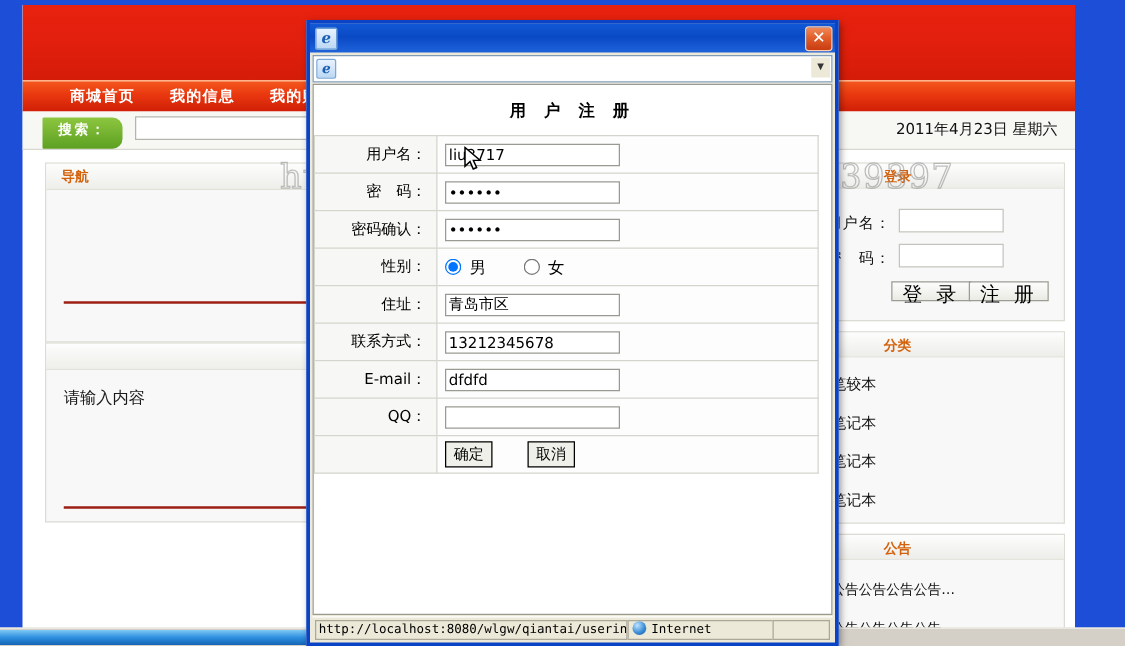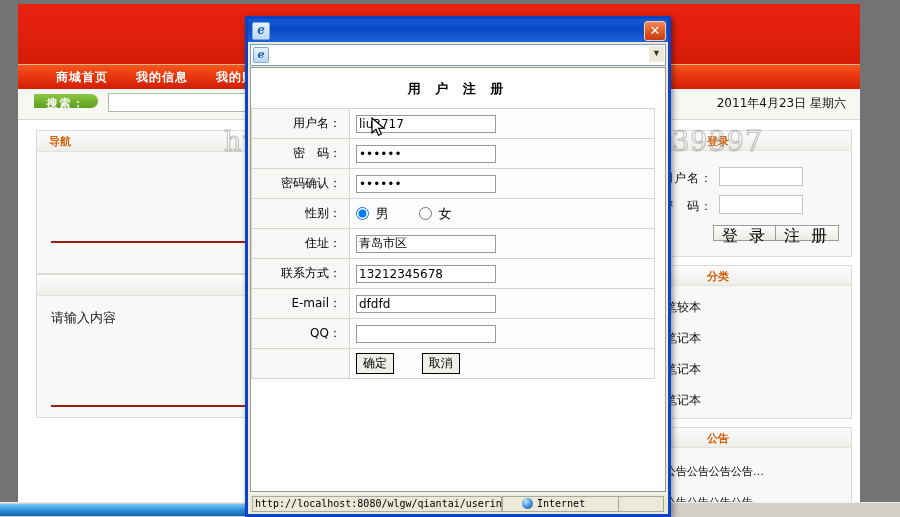--- a/index.html
+++ b/index.html
@@ -6,21 +6,21 @@
   body{
     width:900px;height:517px;overflow:hidden;
     background:#d4d0c8;
     font-family:"Liberation Sans","DejaVu Sans",sans-serif;
     position:relative;
   }
 
   
   #page{
     position:absolute;left:0;top:0;width:900px;height:517px;
-    background:#737373;
+    background:#1d4ed8;
   }
   #page-body{
     position:absolute;left:18px;top:4px;width:842px;height:505px;
     background:#ffffff;overflow:hidden;
   }
   #banner{
     position:absolute;left:0;top:0;width:842px;height:60px;
     background:linear-gradient(180deg,#e8220f 0%,#e01f0c 55%,#d41c08 100%);
   }
   #navbar{
@@ -31,21 +31,21 @@
   .nav-item{
     position:absolute;top:4px;color:#ffffff;font-size:12px;font-weight:bold;
     font-family:"DejaVu Sans","Liberation Sans",sans-serif;
     letter-spacing:1px;cursor:pointer;white-space:nowrap;
   }
   #searchbar{
     position:absolute;left:0;top:85px;width:842px;height:30px;
     background:#f7f7f4;border-bottom:1px solid #d8d8d0;
   }
   #search-tag{
-    position:absolute;left:16px;top:5px;height:14px;width:64px;
+    position:absolute;left:16px;top:5px;height:25px;width:64px;
     background:linear-gradient(180deg,#8dc63f 0%,#5da022 100%);
     color:#fff;font-size:11px;font-weight:bold;line-height:19px;
     text-align:center;letter-spacing:2px;
     font-family:"DejaVu Sans","Liberation Sans",sans-serif;
     border-radius:1px 8px 8px 1px;
   }
   #search-input{
     position:absolute;left:90px;top:4px;width:320px;height:17px;
     border:1px solid #b5b5ad;background:#fff;outline:none;
     font-size:11px;padding:0 3px;
@@ -230,21 +230,20 @@
     border:1px solid #aca899;background:#ece9d8;
     font-size:10px;line-height:14px;color:#000;overflow:hidden;
     padding-left:2px;white-space:nowrap;
     font-family:"DejaVu Sans Mono","Liberation Mono",monospace;
   }
   #status-zone{
     position:absolute;left:252px;top:2px;width:120px;height:14px;
     border:1px solid #aca899;background:#ece9d8;
     font-size:10px;line-height:14px;color:#000;white-space:nowrap;
     font-family:"DejaVu Sans Mono","Liberation Mono",monospace;
-    padding-left:16px;
   }
   #globe-icon{
     display:inline-block;width:11px;height:11px;border-radius:50%;
     background:radial-gradient(circle at 35% 30%,#bfe4ff 0%,#3d8fd8 55%,#15539c 100%);
     vertical-align:-2px;margin:0 4px 0 3px;
   }
   #status-grip{
     position:absolute;right:2px;top:2px;width:44px;height:14px;
     border:1px solid #aca899;background:#ece9d8;
   }

